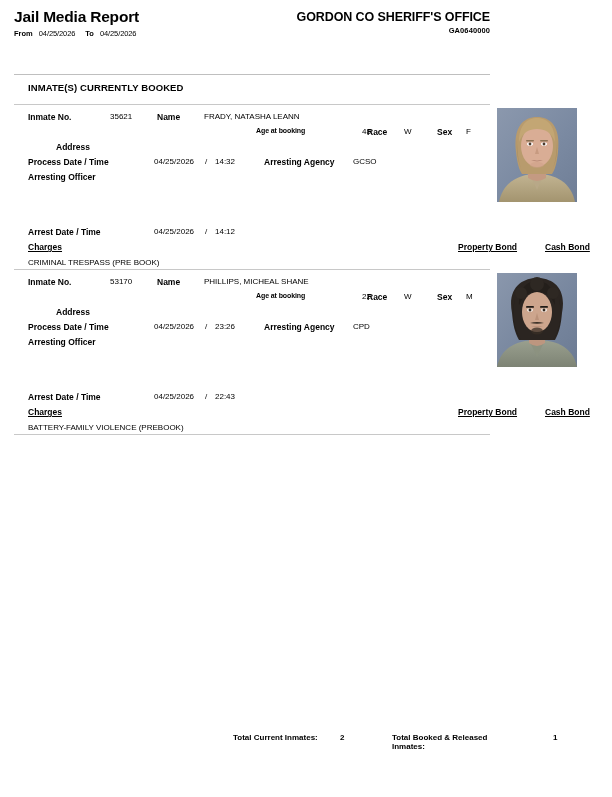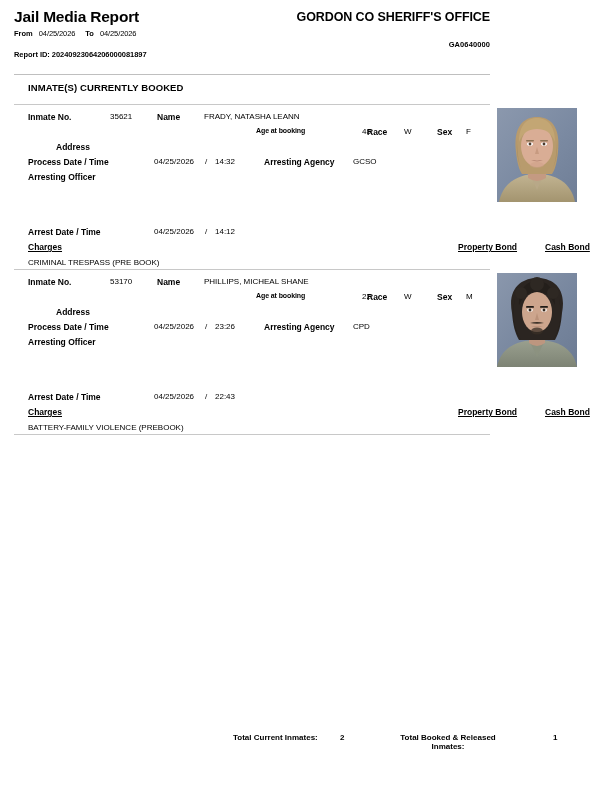--- a/index.html
+++ b/index.html
@@ -41,21 +41,21 @@
     right: 0;
     top: 8px;
     font-size: 12.5px;
     font-weight: bold;
     letter-spacing: -0.1px;
     line-height: 18px;
   }
   .hdr-code {
     position: absolute;
     right: 0;
-    top: 40px;
+    top: 26px;
     font-size: 7.5px;
     font-weight: bold;
     letter-spacing: 0.1px;
     margin-left: 30px;
   }
   .range-row {
     margin-top: 2px;
     font-size: 7.5px;
     line-height: 11px;
   }
@@ -190,45 +190,40 @@
     background: #7d8da4;
   }
 
   
   .totals {
     position: absolute;
     left: 0;
     right: 0;
     top: 733px;
     height: 14px;
-    text-align: center;
   }
   .totals .t-lbl1 { position: absolute; left: 233px; top: 0; font-size: 8px; font-weight: bold; }
   .totals .t-val1 { position: absolute; left: 340px; top: 0; font-size: 8px; font-weight: bold; }
   .totals .t-lbl2 { position: absolute; left: 392px; top: 0; font-size: 8px; font-weight: bold; }
   .totals .t-val2 { position: absolute; left: 553px; top: 0; font-size: 8px; font-weight: bold; }
 </style>
 </head>
 <body>
 
 <div class="page">
 
   <div class="hdr">
     <div class="hdr-title">Jail Media Report</div>
     <div class="hdr-agency">GORDON CO SHERIFF'S OFFICE</div>
     <div class="hdr-code">GA0640000</div>
 
     <div class="range-row">
       <span class="lbl">From</span><span class="val">04/25/2026</span><span class="lbl">To</span><span class="val last">04/25/2026</span>
     </div>
 
-    <div class="report-id">
-      <span>Report ID:</span>
-      <span>20240923064206000081897</span>
-    </div>
 
   </div>
 
   <hr class="rule">
 
   <div class="section-title">INMATE(S) CURRENTLY BOOKED</div>
 
   <hr class="rule thin">
 
   <div class="record">

